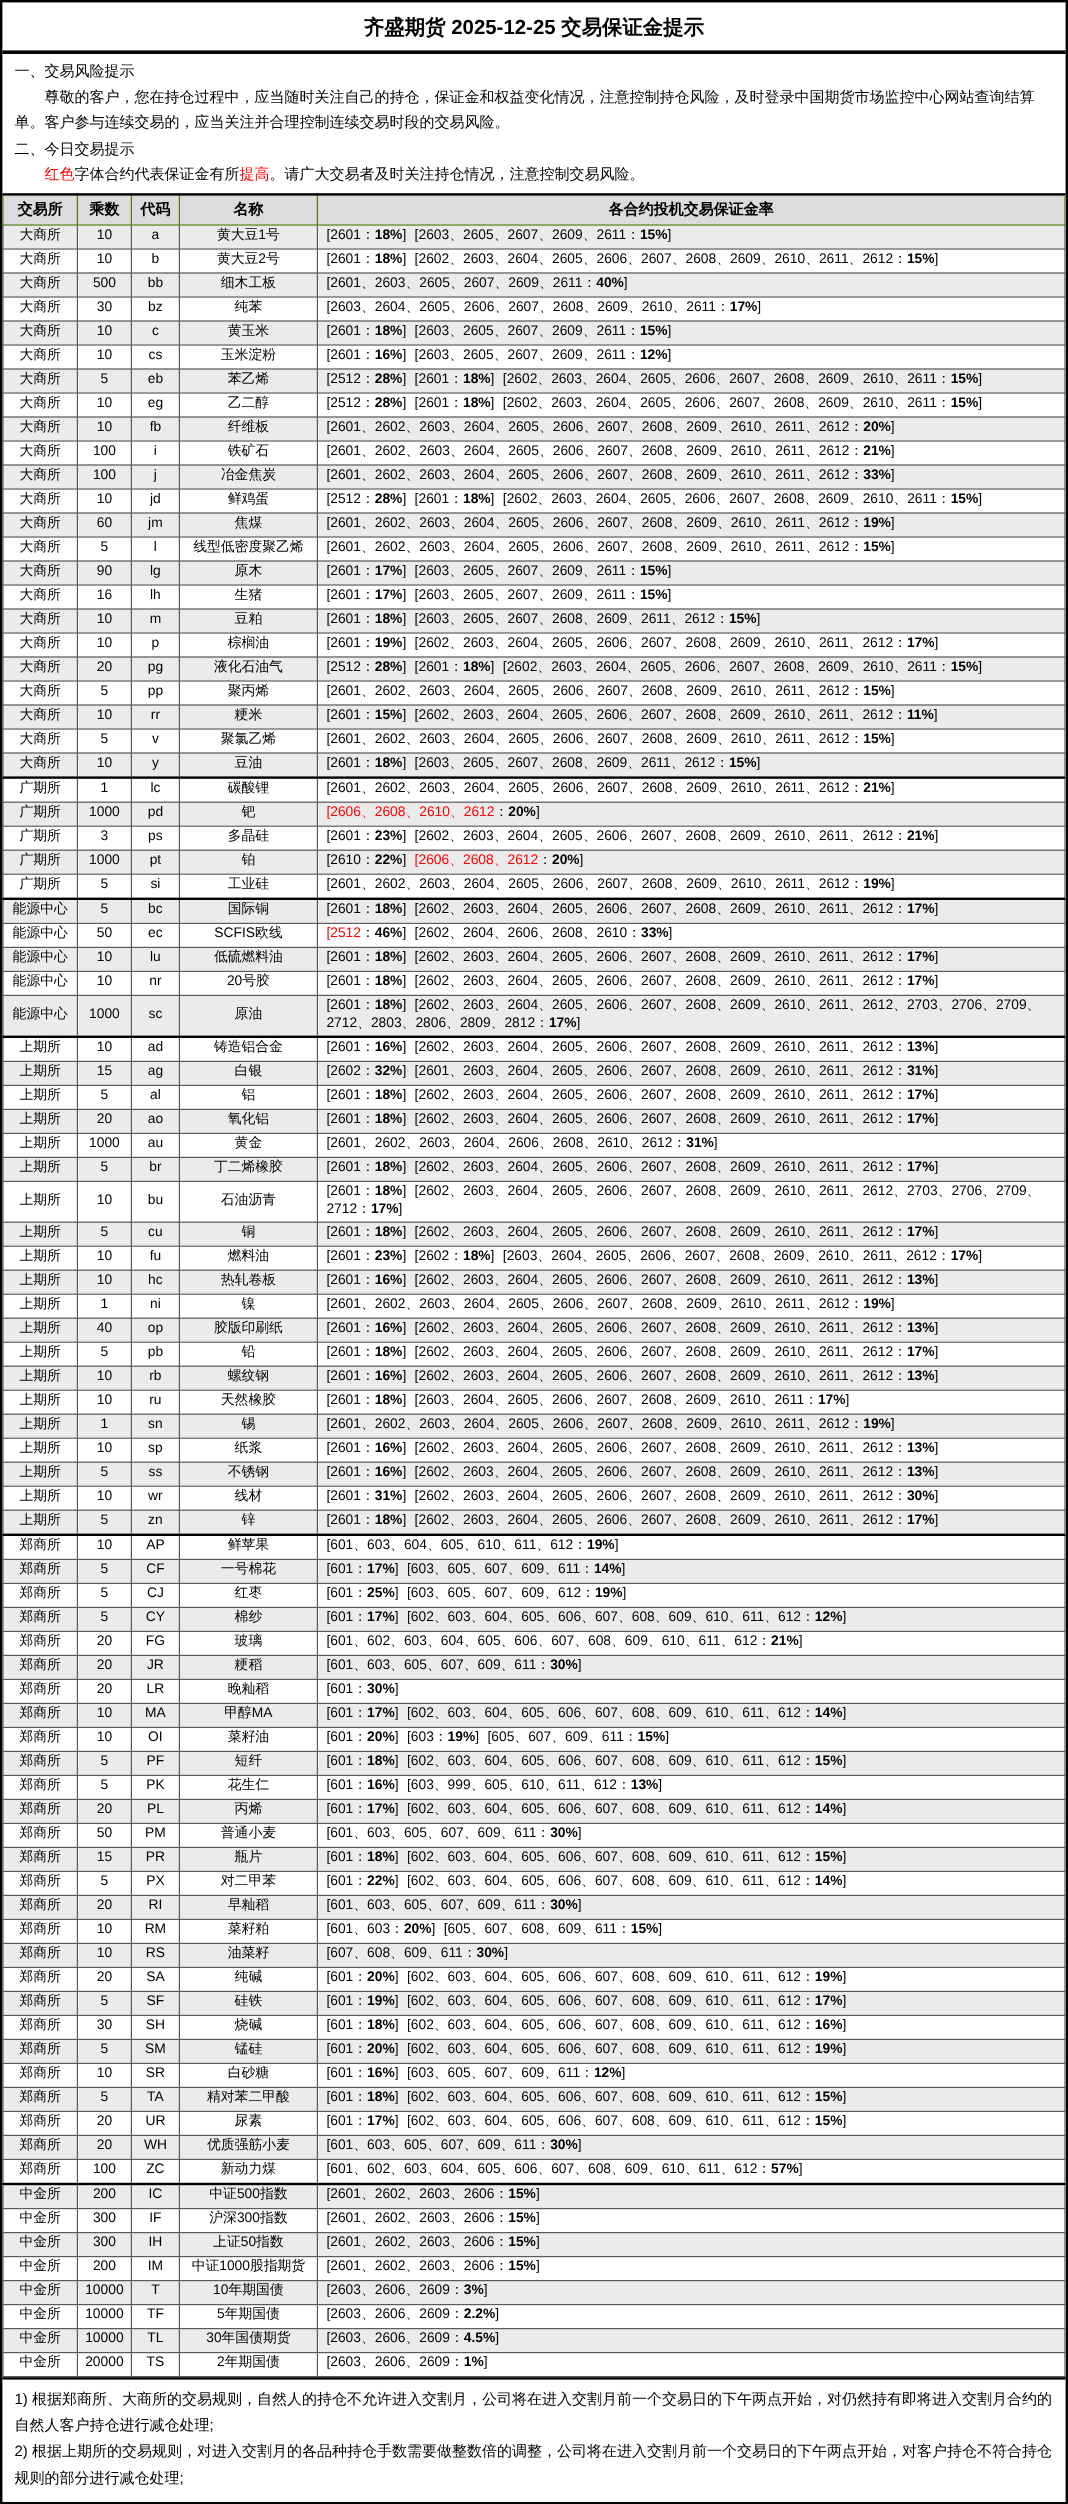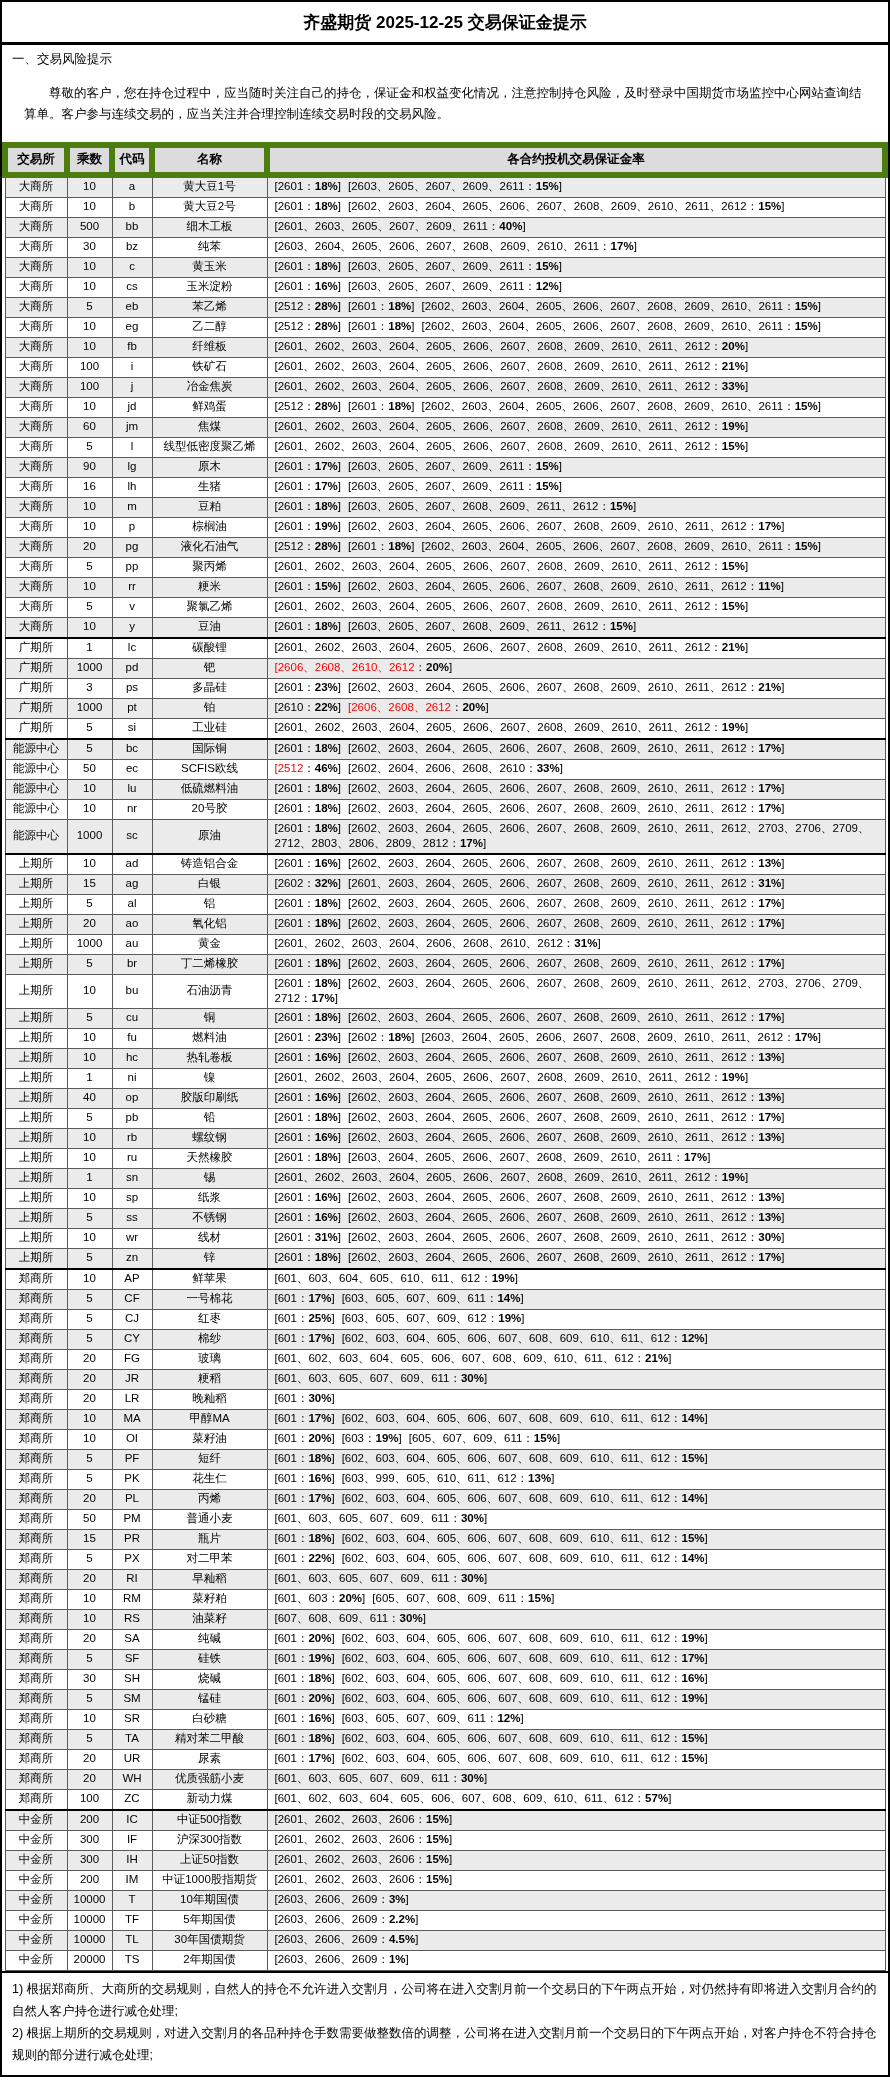--- a/index.html
+++ b/index.html
@@ -1,44 +1,46 @@
 <!DOCTYPE html>
 <html><head>
 <meta charset="utf-8">
 <style>
   html,body{margin:0;padding:0;background:#fff;}
   body{width:890px;font-family:"Liberation Sans","DejaVu Sans",sans-serif;color:#000;}
   .sheet{border:2px solid #000;box-sizing:border-box;width:890px;}
   .title-bar{text-align:center;font-size:17px;font-weight:bold;padding:9px 16px 8px;border-bottom:3px solid #000;}
   .notes{padding:4px 10px 2px;font-size:12.5px;line-height:1.72;}
   .sec-heading{font-weight:normal;}
-  .para{text-indent:2em;margin:12px;}
+  .para{text-indent:2em;margin:0;}
   .red{color:#f00;}
   table.margin-table{width:100%;border-collapse:collapse;font-size:11.5px;border-top:2px solid #000;margin-top:2px;}
-  table.margin-table th{background:#dcdcdc;border:6px solid #4d7c0f;font-weight:bold;font-size:12.5px;height:24px;padding:0 2px;}
+  table.margin-table th{background:#dcdcdc;border:1px solid #4d7c0f;font-weight:bold;font-size:12.5px;height:24px;padding:0 2px;}
   table.margin-table td{border:1px solid #5a5a5a;padding:1px 3px;height:17px;text-align:center;line-height:1.35;}
   table.margin-table td.rate{text-align:left;padding-left:7px;padding-right:4px;}
   tbody tr:nth-child(odd){background:#ebebeb;}
   tbody tr:nth-child(even){background:#fff;}
   tr.group-start td{border-top:2px solid #000;}
   td.rate b{font-weight:bold;color:#000;}
   .bk{margin-right:7px;white-space:normal;}
   .footer{padding:5px 10px 8px;font-size:12.5px;line-height:1.78;border-top:2px solid #000;}
   .footer p{margin:0;}
 </style>
 </head>
 <body>
 
 <div class="sheet">
 
   <div class="title-bar">齐盛期货 2025-12-25 交易保证金提示</div>
 
   <div class="notes">
     <div class="sec-heading">一、交易风险提示</div>
     <p class="para">尊敬的客户，您在持仓过程中，应当随时关注自己的持仓，保证金和权益变化情况，注意控制持仓风险，及时登录中国期货市场监控中心网站查询结算单。客户参与连续交易的，应当关注并合理控制连续交易时段的交易风险。</p>
+    <div class="sec-heading">二、今日交易提示</div>
+    <p class="para" id="today-line1"><span class="red">红色</span><span>字体合约代表保证金有所</span><span class="red">提高</span><span>。请广大交易者及时关注持仓情况，注意控制交易风险。</span></p>
   </div>
 
   <table class="margin-table">
     <colgroup>
       <col style="width:62px">
         <col style="width:45px">
         <col style="width:40px">
         <col style="width:115px">
         <col>
     </colgroup>

